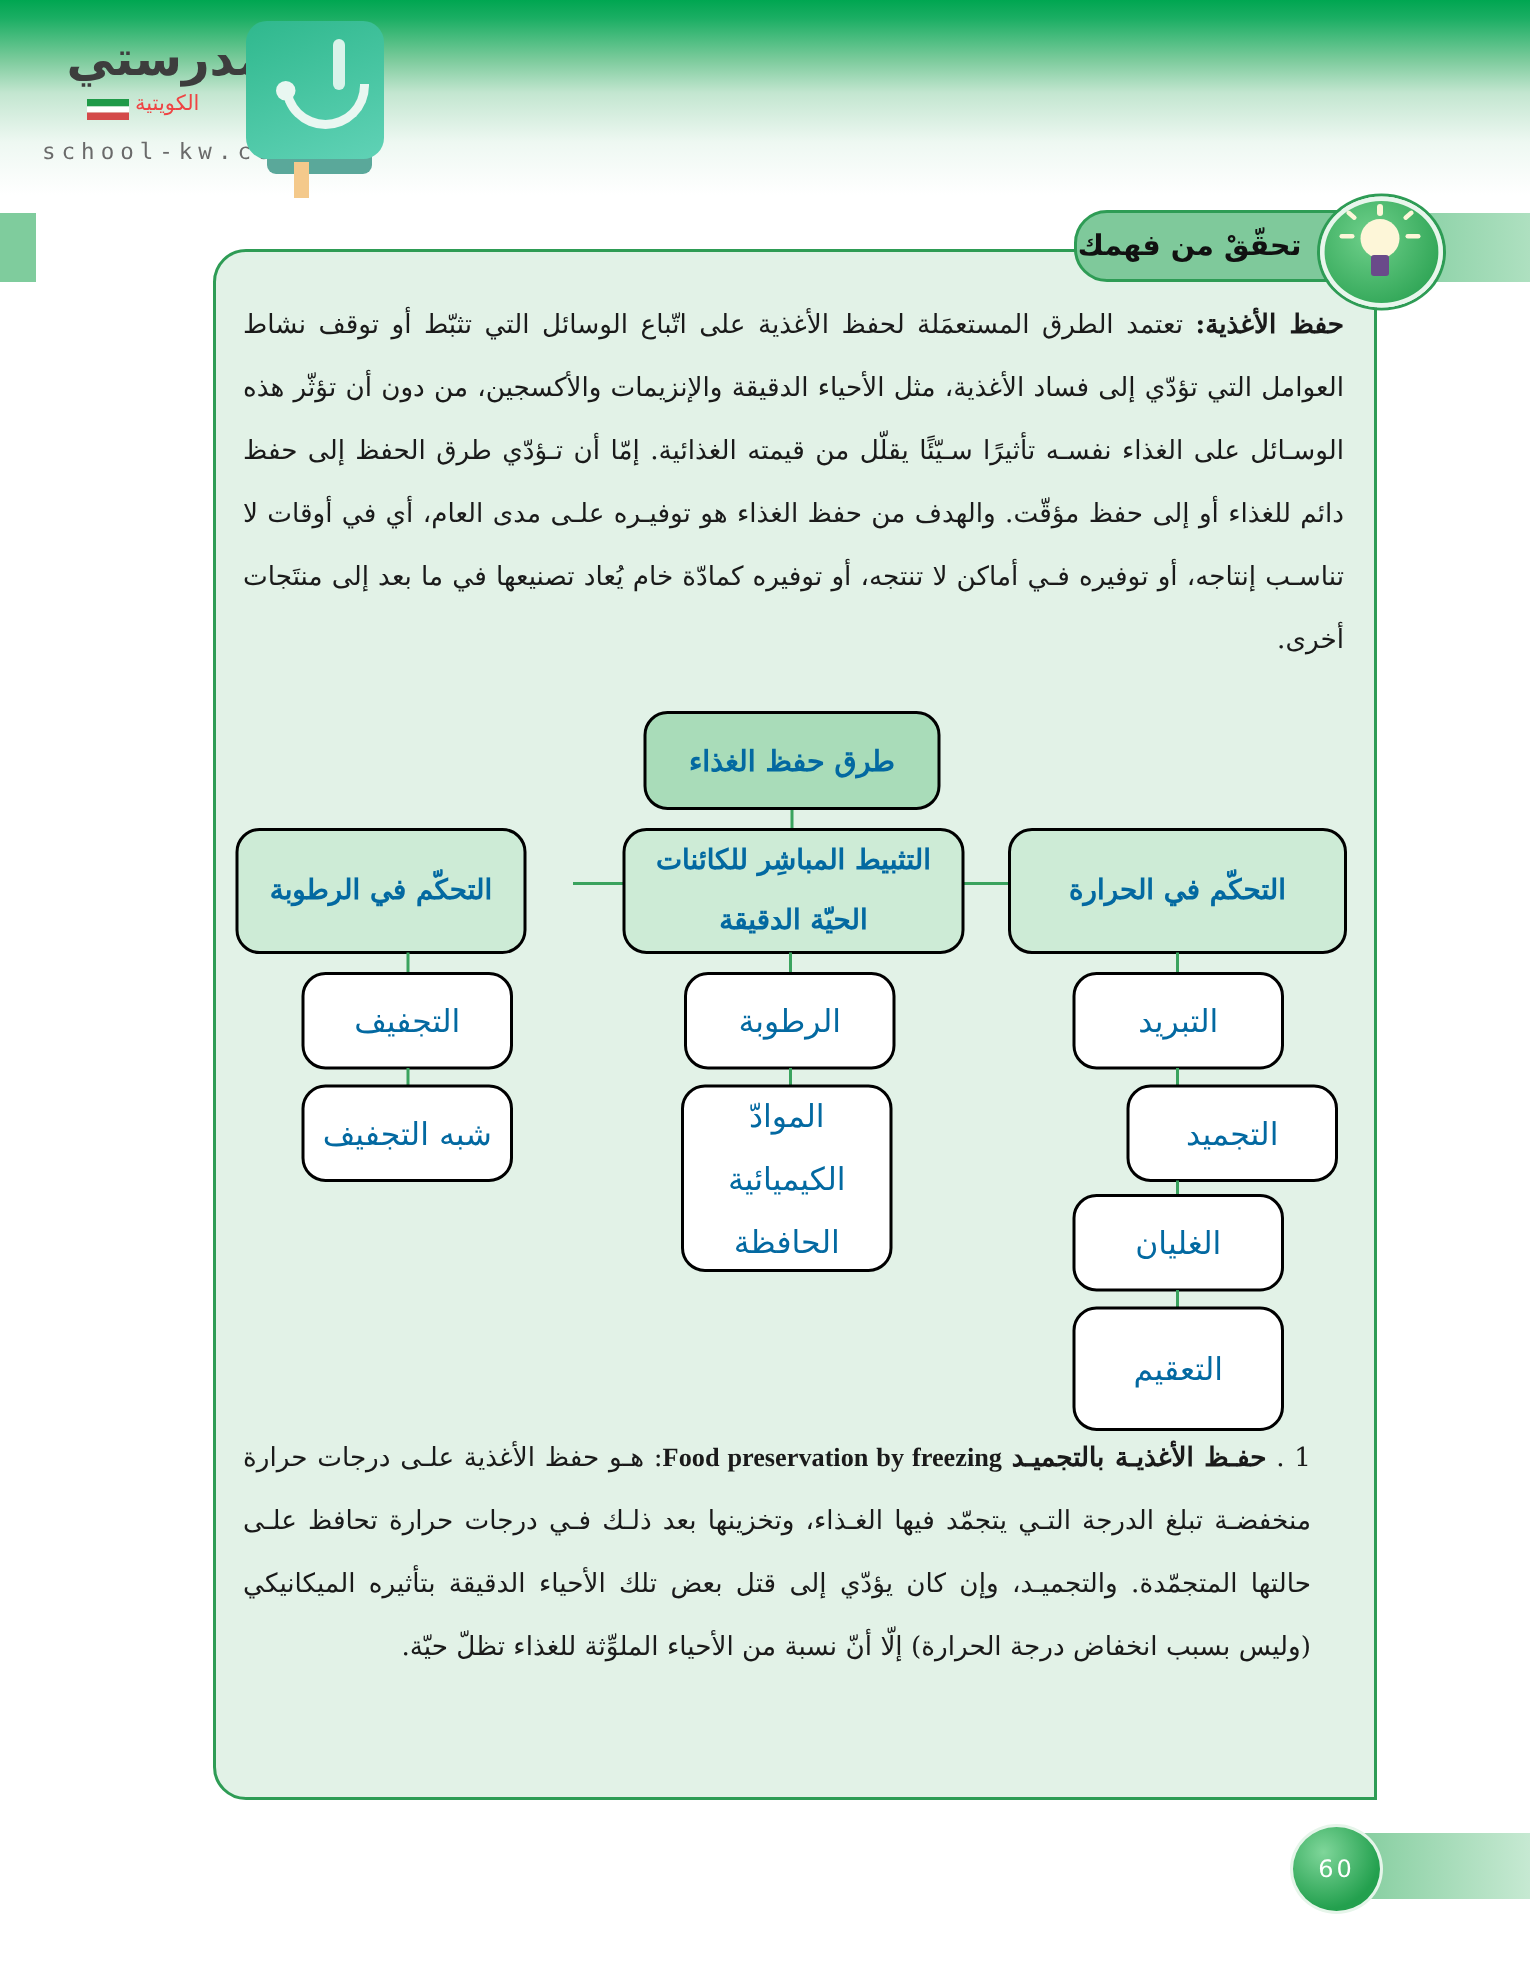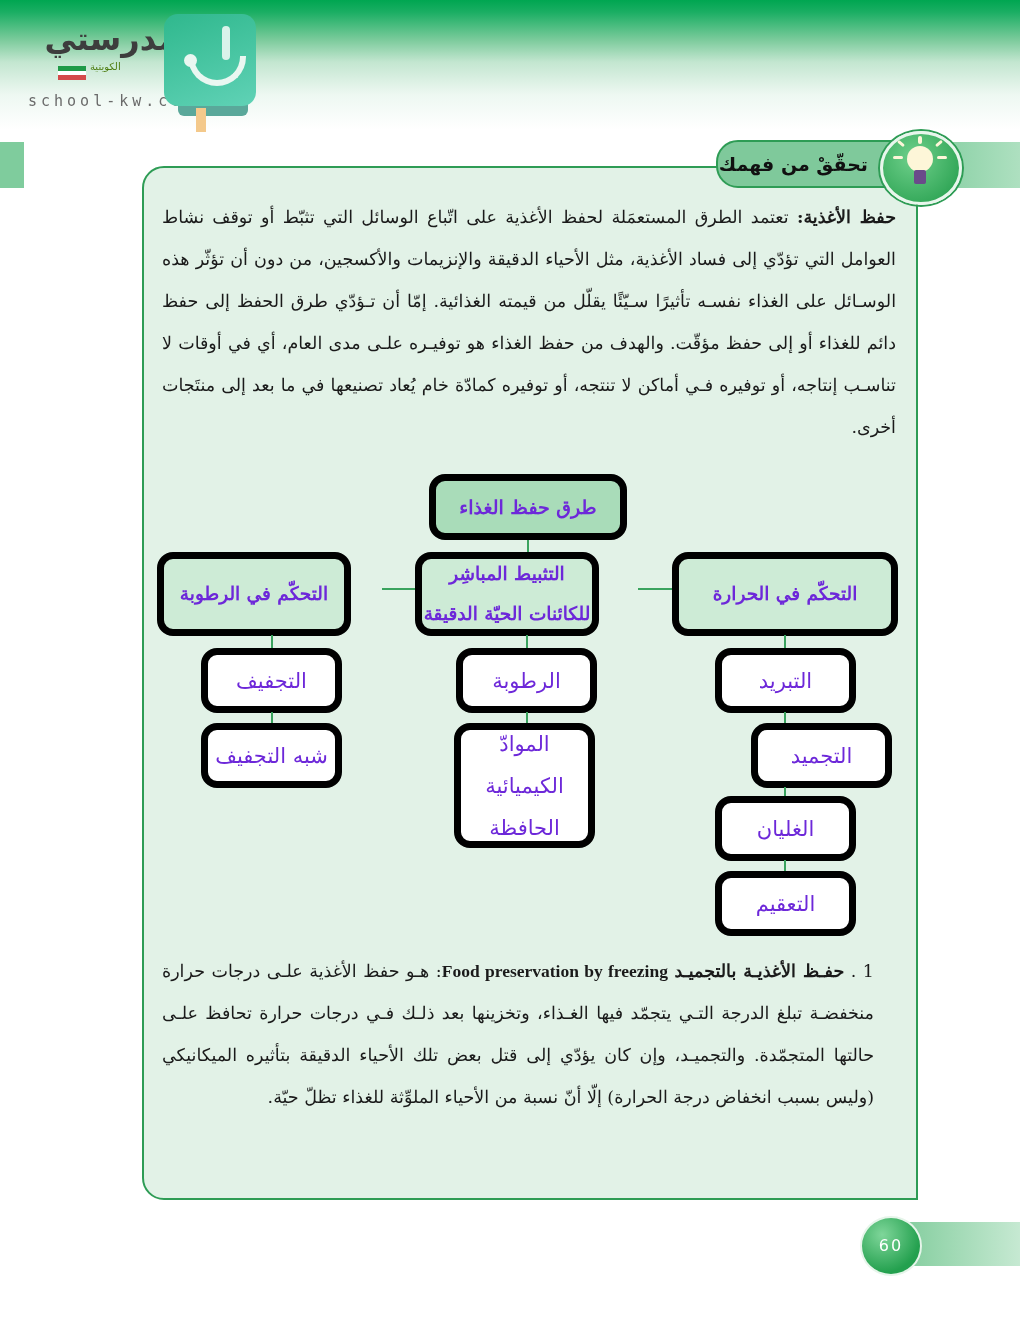--- a/index.html
+++ b/index.html
@@ -12,21 +12,21 @@
     position:absolute; left:0; top:0; width:1020px; height:130px;
     background:linear-gradient(to bottom, #00a651 0px, #1aae63 12px, #7ccb9c 40px, #c3e6d0 62px, #eef8f2 95px, #ffffff 130px);
   }
   .logo { position:absolute; left:18px; top:12px; width:245px; height:120px; }
   .logo-text {
     position:absolute; left:10px; top:8px; width:150px; text-align:right;
     font-size:32px; font-weight:bold; color:#3d3d3d; direction:rtl;
     font-family:"DejaVu Sans", sans-serif;
   }
   .logo-sub {
-    position:absolute; left:72px; top:49px; font-size:10px; color:#4d7c0f; direction:rtl;
+    position:absolute; left:72px; top:49px; font-size:14px; color:#ef4444; direction:rtl;
   }
   .flag { position:absolute; left:40px; top:54px; width:28px; height:14px; }
   .flag .s { height:33.33%; }
   .logo-url {
     position:absolute; left:10px; top:80px; font-size:15px; letter-spacing:4px; color:#6a6a6a;
     font-family:"DejaVu Sans Mono", monospace;
   }
   .logo-icon {
     position:absolute; left:146px; top:2px; width:92px; height:92px; border-radius:14px;
     background:linear-gradient(160deg,#2fb88d,#60d2b6);
@@ -42,43 +42,43 @@
   .main-box {
     position:absolute; left:142px; top:166px; width:776px; height:1034px;
     background:#e2f2e7; border:2px solid #2e9c55; border-radius:22px 0 0 22px;
     box-sizing:border-box;
   }
   .header-tab {
     position:absolute; left:716px; top:140px; width:200px; height:48px;
     background:#7fc99b; border:2px solid #2e9c55; border-radius:22px 0 0 22px; box-sizing:border-box;
   }
   .header-title {
-    position:absolute; left:0; top:0; width:150px; height:44px; line-height:44px; 
+    position:absolute; left:0; top:0; width:150px; height:44px; line-height:44px; text-align:center;
     font-size:19px; font-weight:bold; color:#111; direction:rtl;
   }
   .header-ext { position:absolute; left:916px; top:142px; width:104px; height:46px; background:linear-gradient(to right,#7fcc9d,#aee0c0); }
   .bulb-circle {
     position:absolute; left:880px; top:131px; width:76px; height:68px; border-radius:50%;
     background:radial-gradient(circle at 40% 35%, #6fd08b, #1f9a48);
     border:3px solid #e8f6ec; box-shadow:0 0 0 2px #2e9c55;
   }
   .bulb { position:absolute; left:24px; top:12px; width:26px; height:26px; border-radius:50%; background:#fdf6d8; }
   .bulb-base { position:absolute; left:31px; top:36px; width:12px; height:14px; background:#6a4a8a; border-radius:2px; }
   .ray { position:absolute; background:#fdf6d8; border-radius:2px; }
 
   .para {
     position:absolute; direction:rtl; text-align:justify; text-align-last:right;
     font-family:"DejaVu Serif", serif; font-size:17.5px; color:#1a1a1a; line-height:42px;
   }
   .para b { font-weight:bold; }
 
   .node {
-    position:absolute; box-sizing:border-box; border:7px solid #000000; border-radius:16px;
+    position:absolute; box-sizing:border-box; border:2px solid #000000; border-radius:16px;
     display:flex; align-items:center; justify-content:center; text-align:center; direction:rtl;
-    font-family:"DejaVu Serif", serif; color:#6d28d9;
+    font-family:"DejaVu Serif", serif; color:#0369a1;
   }
   .node.root { background:#a9dcb9; font-weight:bold; font-size:19px; }
   .node.cat { background:#cdebd6; font-weight:bold; font-size:18.5px; line-height:40px; }
   .node.leaf { background:#ffffff; font-size:21px; line-height:42px; }
   .line { position:absolute; background:#3aa35e; }
 
   .page-band { position:absolute; left:890px; top:1222px; width:130px; height:44px; background:linear-gradient(to right,#7cca98,#c6e9d2); }
   .page-num {
     position:absolute; left:860px; top:1216px; width:58px; height:56px; border-radius:50%;
     background:radial-gradient(circle at 35% 30%, #7fd69a, #23a04e 70%);
@@ -132,31 +132,31 @@
 </div>
 
 <div>
   <div class="line" style="left:527px; top:539px; width:2px; height:14px;"></div>
   <div class="line" style="left:382px; top:588px; width:34px; height:2px;"></div>
   <div class="line" style="left:638px; top:588px; width:36px; height:2px;"></div>
 
   <div class="node root" style="left:429px; top:474px; width:198px; height:66px;">طرق حفظ الغذاء</div>
 
   <div class="node cat" style="left:672px; top:552px; width:226px; height:84px;">التحكّم في الحرارة</div>
-  <div class="node cat" style="left:415px; top:552px; width:184px; height:84px;">التثبيط المباشِر للكائنات الحيّة الدقيقة</div>
+  <div class="node cat" style="left:415px; top:552px; width:228px; height:84px;">التثبيط المباشِر للكائنات الحيّة الدقيقة</div>
   <div class="node cat" style="left:157px; top:552px; width:194px; height:84px;">التحكّم في الرطوبة</div>
 
   <div class="line" style="left:784px; top:635px; width:2px; height:14px;"></div>
   <div class="node leaf" style="left:715px; top:648px; width:141px; height:65px;text-align:right;">التبريد</div>
   <div class="line" style="left:784px; top:712px; width:2px; height:12px;"></div>
   <div class="node leaf" style="left:715px; top:723px; width:141px; height:65px;margin-left:36px;">التجميد</div>
   <div class="line" style="left:784px; top:787px; width:2px; height:10px;"></div>
   <div class="node leaf" style="left:715px; top:796px; width:141px; height:65px;">الغليان</div>
   <div class="line" style="left:784px; top:860px; width:2px; height:12px;"></div>
-  <div class="node leaf" style="left:715px; top:871px; width:141px; height:65px;">التعقيم</div>
+  <div class="node leaf" style="left:715px; top:871px; width:141px; height:83px;">التعقيم</div>
 
   <div class="line" style="left:526px; top:635px; width:2px; height:14px;"></div>
   <div class="node leaf" style="left:456px; top:648px; width:141px; height:65px;">الرطوبة</div>
   <div class="line" style="left:526px; top:712px; width:2px; height:12px;"></div>
   <div class="node leaf" style="left:454px; top:723px; width:141px; height:125px; padding:0 18px;">الموادّ الكيميائية الحافظة</div>
 
   <div class="line" style="left:271px; top:635px; width:2px; height:14px;"></div>
   <div class="node leaf" style="left:201px; top:648px; width:141px; height:65px;">التجفيف</div>
   <div class="line" style="left:271px; top:712px; width:2px; height:12px;"></div>
   <div class="node leaf" style="left:201px; top:723px; width:141px; height:65px;">شبه التجفيف</div>

